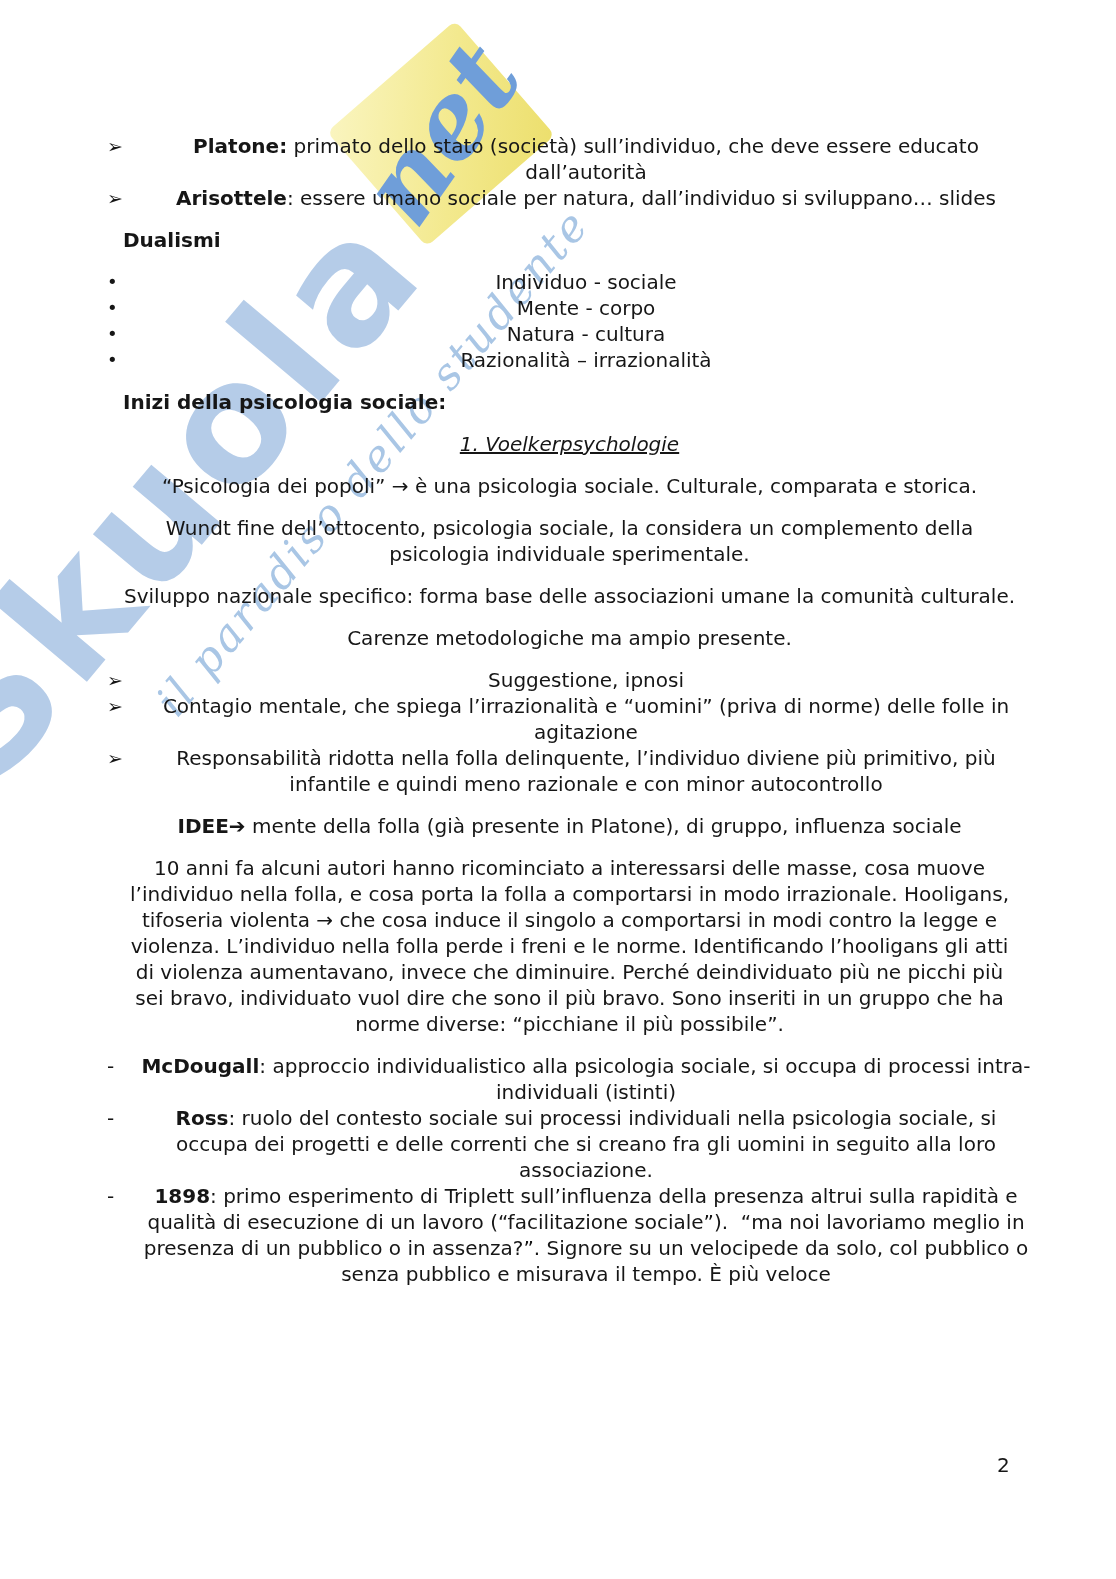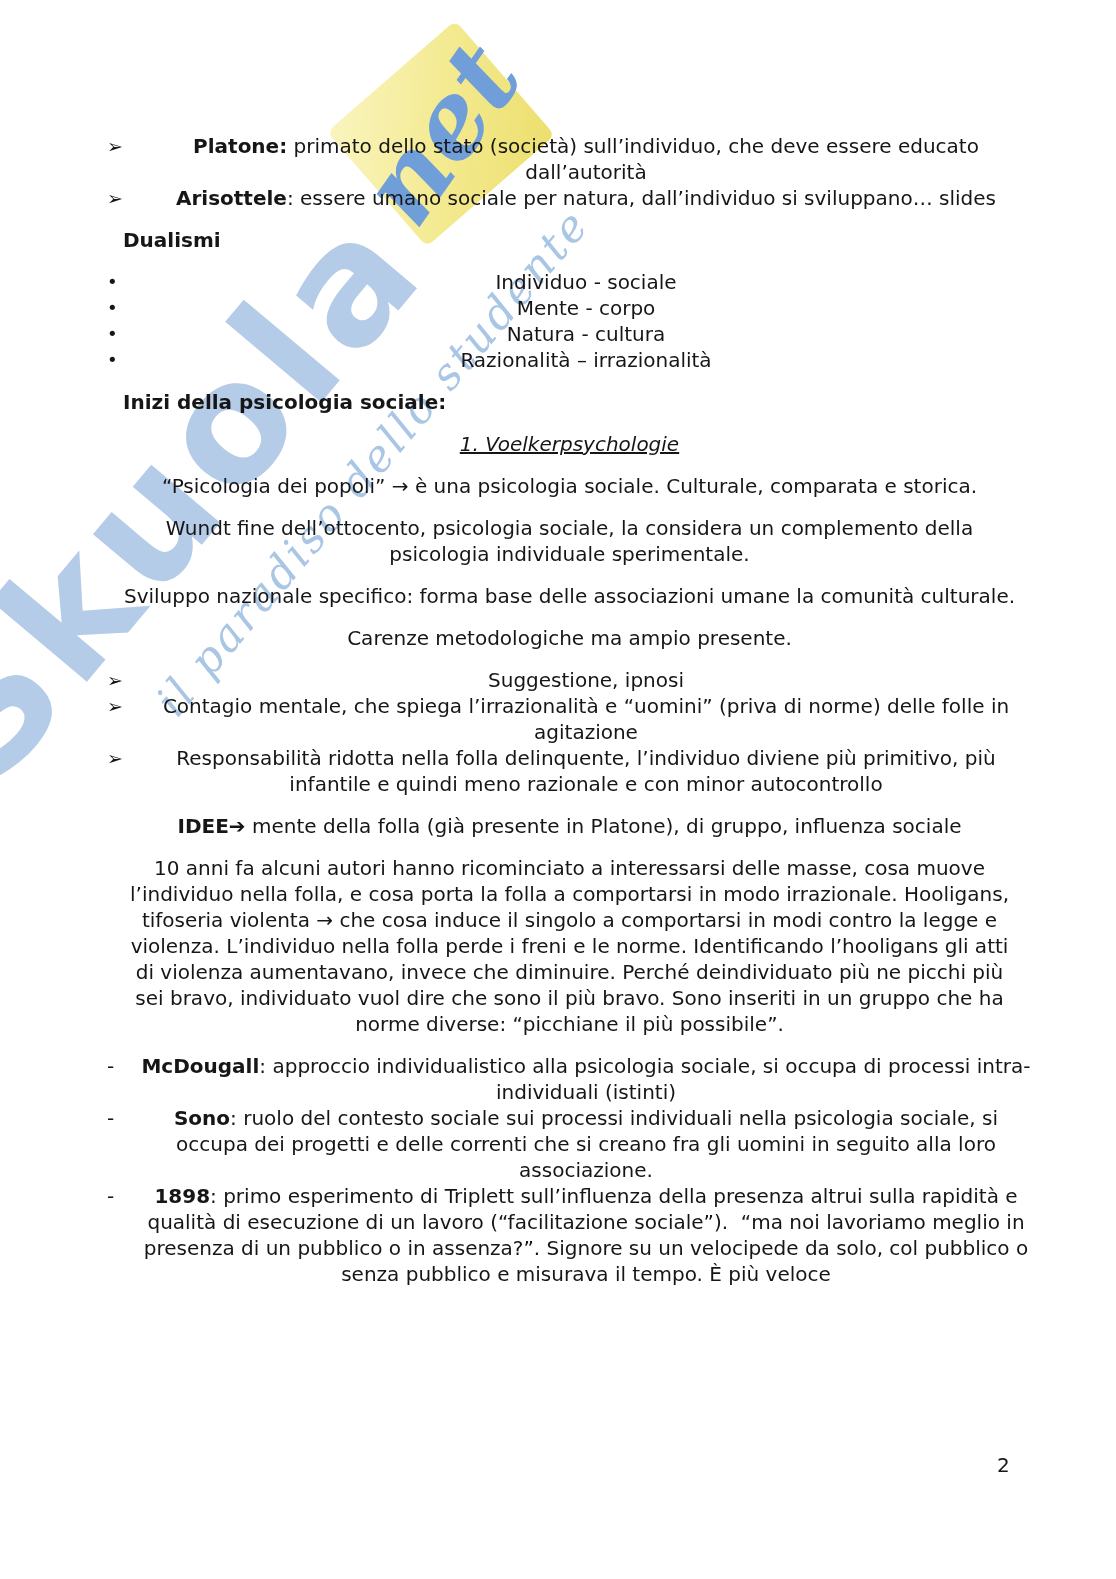--- a/index.html
+++ b/index.html
@@ -156,21 +156,21 @@
     <p class="masse-par">10 anni fa alcuni autori hanno ricominciato a interessarsi delle masse, cosa muove l’individuo nella folla, e cosa porta la folla a comportarsi in modo irrazionale. Hooligans, tifoseria violenta → che cosa induce il singolo a comportarsi in modi contro la legge e violenza. L’individuo nella folla perde i freni e le norme. Identificando l’hooligans gli atti di violenza aumentavano, invece che diminuire. Perché deindividuato più ne picchi più sei bravo, individuato vuol dire che sono il più bravo. Sono inseriti in un gruppo che ha norme diverse: “picchiane il più possibile”.</p>
 
 
     <ul class="doc-list">
       <li>
         <span class="marker dash-marker">-</span>
         <span class="li-text"><b>McDougall</b><span>: approccio individualistico alla psicologia sociale, si occupa di processi intra-individuali (istinti)</span></span>
       </li>
       <li>
         <span class="marker dash-marker">-</span>
-        <span class="li-text"><b>Sono</b><span>: ruolo del contesto sociale sui processi individuali nella psicologia sociale, si occupa dei progetti e delle correnti che si creano fra gli uomini in seguito alla loro associazione.</span></span>
+        <span class="li-text"><b>Ross</b><span>: ruolo del contesto sociale sui processi individuali nella psicologia sociale, si occupa dei progetti e delle correnti che si creano fra gli uomini in seguito alla loro associazione.</span></span>
       </li>
       <li>
         <span class="marker dash-marker">-</span>
         <span class="li-text"><b>1898</b><span>: primo esperimento di Triplett sull’influenza della presenza altrui sulla rapidità e qualità di esecuzione di un lavoro (“facilitazione sociale”).  “ma noi lavoriamo meglio in presenza di un pubblico o in assenza?”. Signore su un velocipede da solo, col pubblico o senza pubblico e misurava il tempo. È più veloce</span></span>
       </li>
     </ul>
 
   </div>
 
   <div class="page-number">2</div>

